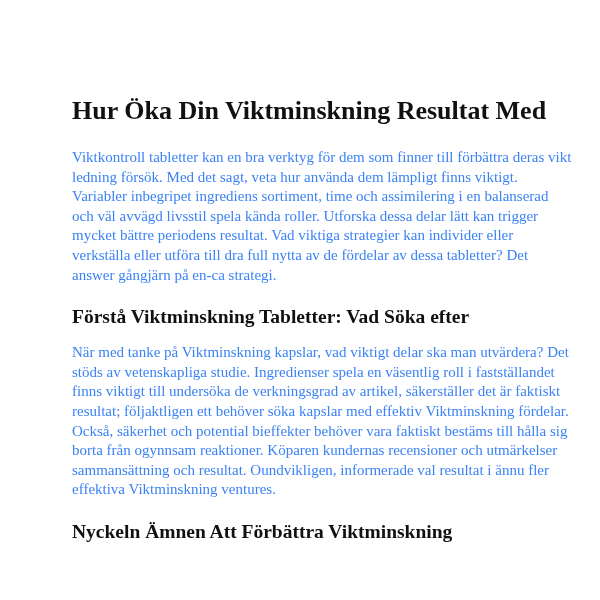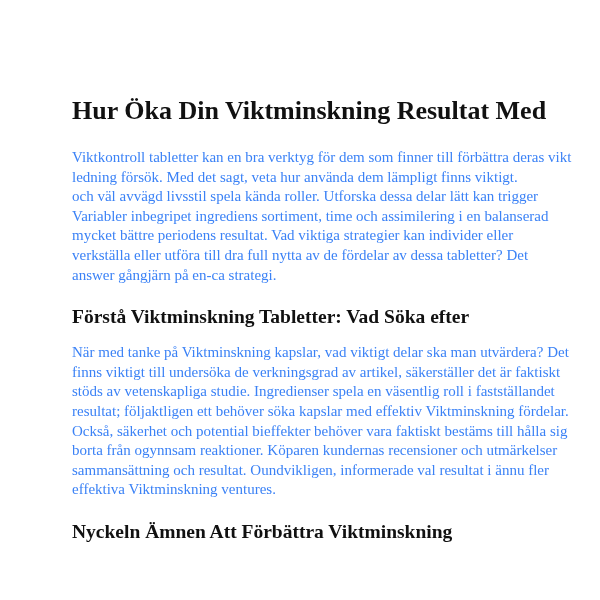--- a/index.html
+++ b/index.html
@@ -51,32 +51,32 @@
 <body>
 
 <div class="article">
   <h1>
     <span class="line">Hur Öka Din Viktminskning Resultat Med</span>
   </h1>
 
   <p>
     <span class="line">Viktkontroll tabletter kan en bra verktyg för dem som finner till förbättra deras vikt</span>
     <span class="line">ledning försök. Med det sagt, veta hur använda dem lämpligt finns viktigt.</span>
+    <span class="line">Variabler inbegripet ingrediens sortiment, time och assimilering i en balanserad</span>
     <span class="line">och väl avvägd livsstil spela kända roller. Utforska dessa delar lätt kan trigger</span>
-    <span class="line">Variabler inbegripet ingrediens sortiment, time och assimilering i en balanserad</span>
     <span class="line">mycket bättre periodens resultat. Vad viktiga strategier kan individer eller</span>
     <span class="line">verkställa eller utföra till dra full nytta av de fördelar av dessa tabletter? Det</span>
     <span class="line">answer gångjärn på en-ca strategi.</span>
   </p>
 
   <h2 id="h2-1">Förstå Viktminskning Tabletter: Vad Söka efter</h2>
   <p>
     <span class="line">När med tanke på Viktminskning kapslar, vad viktigt delar ska man utvärdera? Det</span>
+    <span class="line">stöds av vetenskapliga studie. Ingredienser spela en väsentlig roll i fastställandet</span>
     <span class="line">finns viktigt till undersöka de verkningsgrad av artikel, säkerställer det är faktiskt</span>
-    <span class="line">stöds av vetenskapliga studie. Ingredienser spela en väsentlig roll i fastställandet</span>
     <span class="line">resultat; följaktligen ett behöver söka kapslar med effektiv Viktminskning fördelar.</span>
     <span class="line">Också, säkerhet och potential bieffekter behöver vara faktiskt bestäms till hålla sig</span>
     <span class="line">borta från ogynnsam reaktioner. Köparen kundernas recensioner och utmärkelser</span>
     <span class="line">sammansättning och resultat. Oundvikligen, informerade val resultat i ännu fler</span>
     <span class="line">effektiva Viktminskning ventures.</span>
   </p>
 
   <h2>Nyckeln Ämnen Att Förbättra Viktminskning</h2>
 
 </div>

